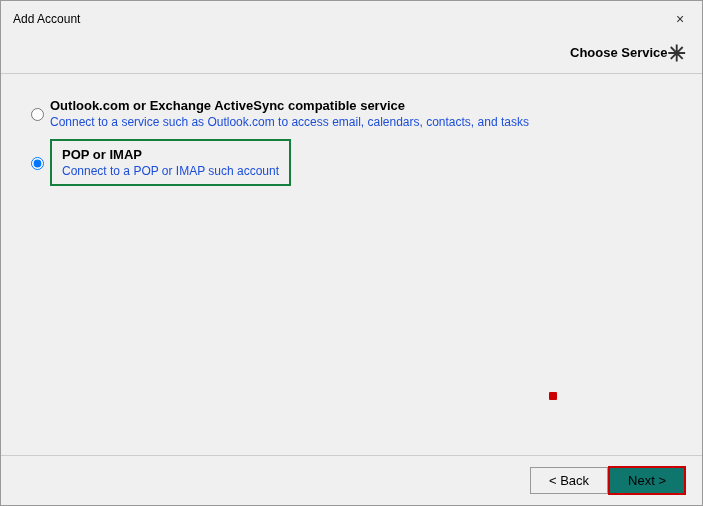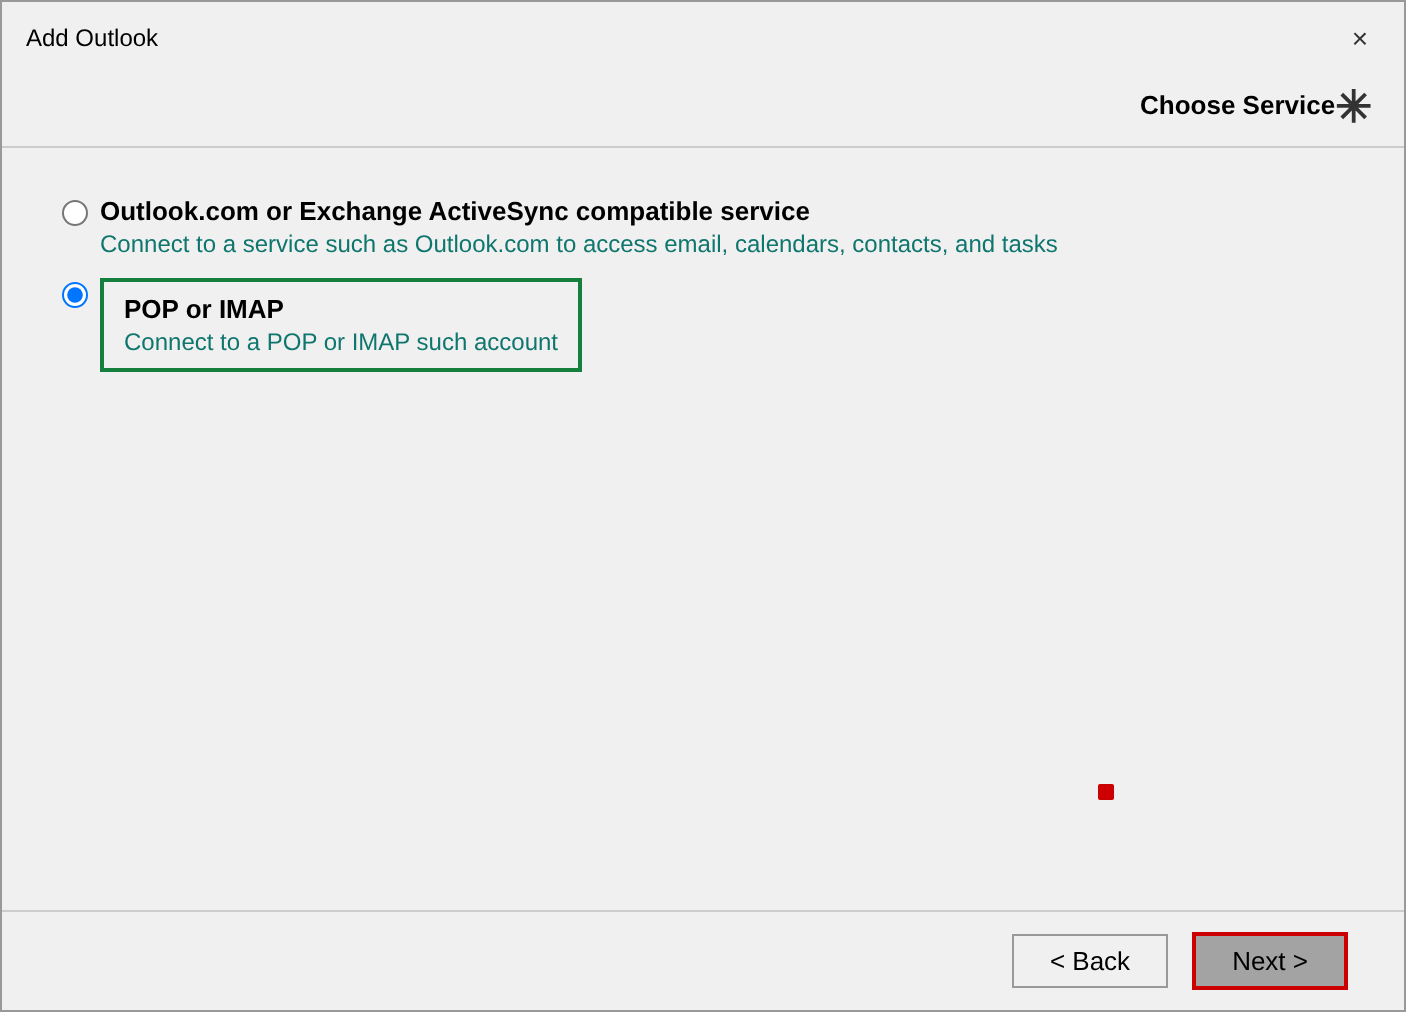--- a/index.html
+++ b/index.html
@@ -65,85 +65,85 @@
     .content {
       flex: 1;
       padding: 24px 30px;
       background: #f0f0f0;
     }
     .service-option {
       margin-bottom: 10px;
     }
     .service-option label {
       display: flex;
-      align-items: flex-start;
+      align-items: center;
       cursor: pointer;
     }
     .service-option input[type="radio"] {
       margin-top: 2px;
       margin-right: 6px;
       flex-shrink: 0;
     }
     .option-content {}
     .option-title {
       font-weight: bold;
       font-size: 13px;
       color: #000;
     }
     .option-desc {
       font-size: 12px;
-      color: #0f766e;
+      color: #1d4ed8;
       margin-top: 2px;
     }
     .option-box {
       border: 2px solid #15803d;
       padding: 6px 10px;
       display: inline-block;
       background: #f0f0f0;
     }
     .footer {
-      padding: 10px 28px;
+      padding: 10px 16px;
       border-top: 1px solid #ccc;
       display: flex;
       align-items: center;
       justify-content: flex-end;
-      gap: 12px;
+      gap: 0;
       background: #f0f0f0;
     }
     .footer-btn {
       padding: 5px 18px;
       font-size: 13px;
       font-family: 'Segoe UI', Arial, sans-serif;
       cursor: pointer;
       background: #f0f0f0;
       border: 1px solid #999;
       color: #000;
       min-width: 70px;
     }
     .footer-btn.next-btn {
       border: 2px solid #cc0000;
-      background: #a3a3a3;
+      background: #0f766e;
     }
     .red-dot {
       position: absolute;
       width: 8px;
       height: 8px;
       background: #cc0000;
       border-radius: 1px;
       bottom: 105px;
       right: 145px;
     }
   </style>
 </head>
 <body>
 
 <div class="dialog">
 
   <div class="title-bar">
-    <span class="title-bar-text">Add Outlook</span>
+    <span class="title-bar-text">Add Account</span>
     <span class="close-btn">×</span>
   </div>
 
   <div class="section-header">
     <span>Choose Service</span>
     <span class="cursor-icon">✳</span>
   </div>
 
   <div class="content">
 

